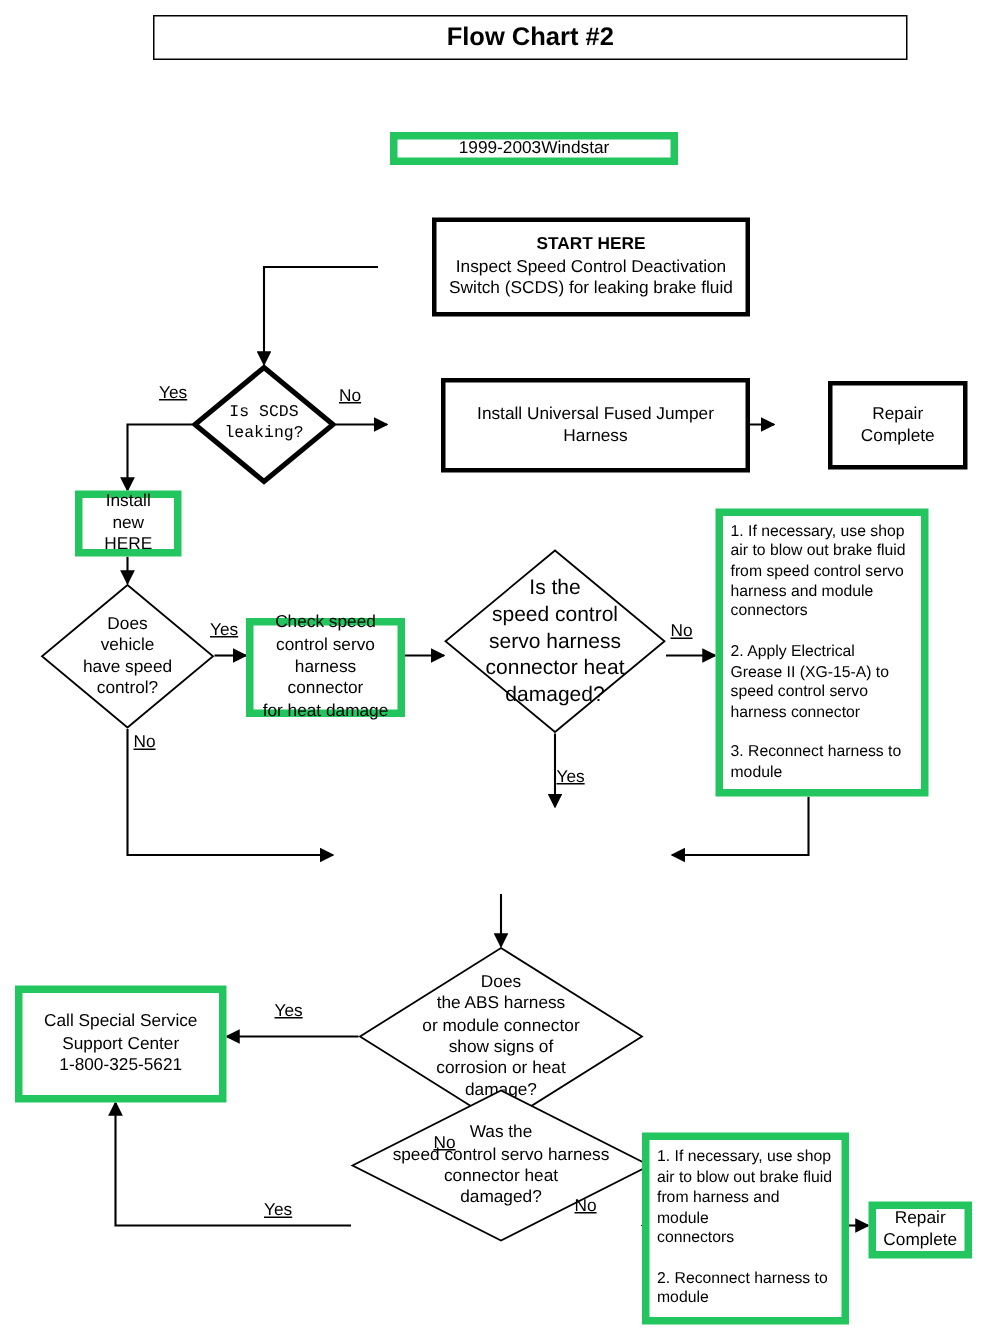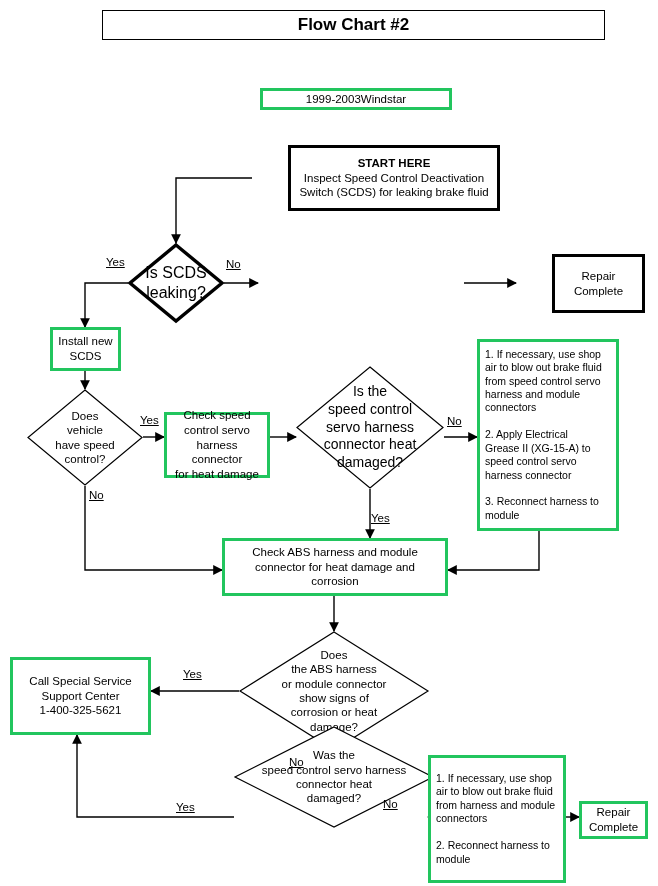--- a/index.html
+++ b/index.html
@@ -24,21 +24,21 @@
     box-sizing: border-box;
     background: #ffffff;
     display: flex;
     align-items: center;
     justify-content: center;
     text-align: center;
     line-height: 1.28;
     z-index: 3;
   }
   .box {
-    border: 3px solid #22c55e;
+    border: 5px solid #22c55e;
   }
   .box-thick {
     border: 3px solid #000000;
     margin-left: 36px;
   }
   .title-box {
     border: 1px solid #000000;
     font-weight: bold;
     font-size: 17px;
   }
@@ -159,33 +159,37 @@
   <div class="node box-thick" style="left:252px; top:145px; width:212px; height:66px; font-size:11.5px;">
     <span class="node-text"><b>START HERE</b>
 Inspect Speed Control Deactivation
 Switch (SCDS) for leaking brake fluid</span>
   </div>
 
   <div class="diamond-wrap" style="left:128px; top:243px; width:96px; height:80px;">
     <svg width="96" height="80" viewBox="0 0 96 80" xmlns="http://www.w3.org/2000/svg">
       <polygon points="48,2 94,40 48,78 2,40" fill="#ffffff" stroke="#000000" stroke-width="3.4"></polygon>
     </svg>
-    <div class="diamond-label" style="font-size:16px;">Is SCDS
+    <div class="diamond-label" style="font-size:11px;font-family:Liberation Mono, monospace;">Is SCDS
 leaking?</div>
   </div>
 
+  <div class="node box-thick" style="left:258px; top:252px; width:206px; height:63px; font-size:11.5px;">
+    <span class="node-text">Install Universal Fused Jumper
+Harness</span>
+  </div>
 
   <div class="node box-thick" style="left:516px; top:254px; width:93px; height:59px; font-size:11.5px;">
     <span class="node-text">Repair
 Complete</span>
   </div>
 
   <div class="node box" style="left:50px; top:327px; width:71px; height:44px; font-size:11.5px;">
     <span class="node-text">Install new
-SCDS</span>
+HERE</span>
   </div>
 
   <div class="diamond-wrap" style="left:27px; top:389px; width:116px; height:97px;">
     <svg width="116" height="97" viewBox="0 0 116 97" xmlns="http://www.w3.org/2000/svg">
       <polygon points="58,1 115,48.5 58,96 1,48.5" fill="#ffffff" stroke="#000000" stroke-width="1.2"></polygon>
     </svg>
     <div class="diamond-label" style="font-size:11.5px;">Does
 vehicle
 have speed
 control?</div>
@@ -218,42 +222,37 @@
 
 2.  Apply Electrical
 Grease II (XG-15-A) to
 speed control servo
 harness connector
 
 3. Reconnect harness to
 module</span>
   </div>
 
-  <div class="node box" style="left:222px; top:538px; width:226px; height:58px; font-size:11.5px;">
-    <span class="node-text">Check ABS harness and module
-connector for heat damage and
-corrosion</span>
-  </div>
 
   <div class="diamond-wrap" style="left:239px; top:631px; width:190px; height:120px;">
     <svg width="190" height="120" viewBox="0 0 190 120" xmlns="http://www.w3.org/2000/svg">
       <polygon points="95,1 189,60 95,119 1,60" fill="#ffffff" stroke="#000000" stroke-width="1.2"></polygon>
     </svg>
     <div class="diamond-label" style="font-size:11.5px;">Does
 the ABS harness
 or module connector
 show signs of
 corrosion or heat
 damage?</div>
   </div>
 
   <div class="node box" style="left:10px; top:657px; width:141px; height:78px; font-size:11.5px;">
     <span class="node-text">Call Special Service
 Support Center
-1-400-325-5621</span>
+1-800-325-5621</span>
   </div>
 
   <div class="diamond-wrap" style="left:234px; top:726px; width:200px; height:102px;">
     <svg width="200" height="102" viewBox="0 0 200 102" xmlns="http://www.w3.org/2000/svg">
       <polygon points="100,1 199,51 100,101 1,51" fill="#ffffff" stroke="#000000" stroke-width="1.2"></polygon>
     </svg>
     <div class="diamond-label" style="font-size:11.5px;">Was the
 speed control servo harness
 connector heat
 damaged?</div>

